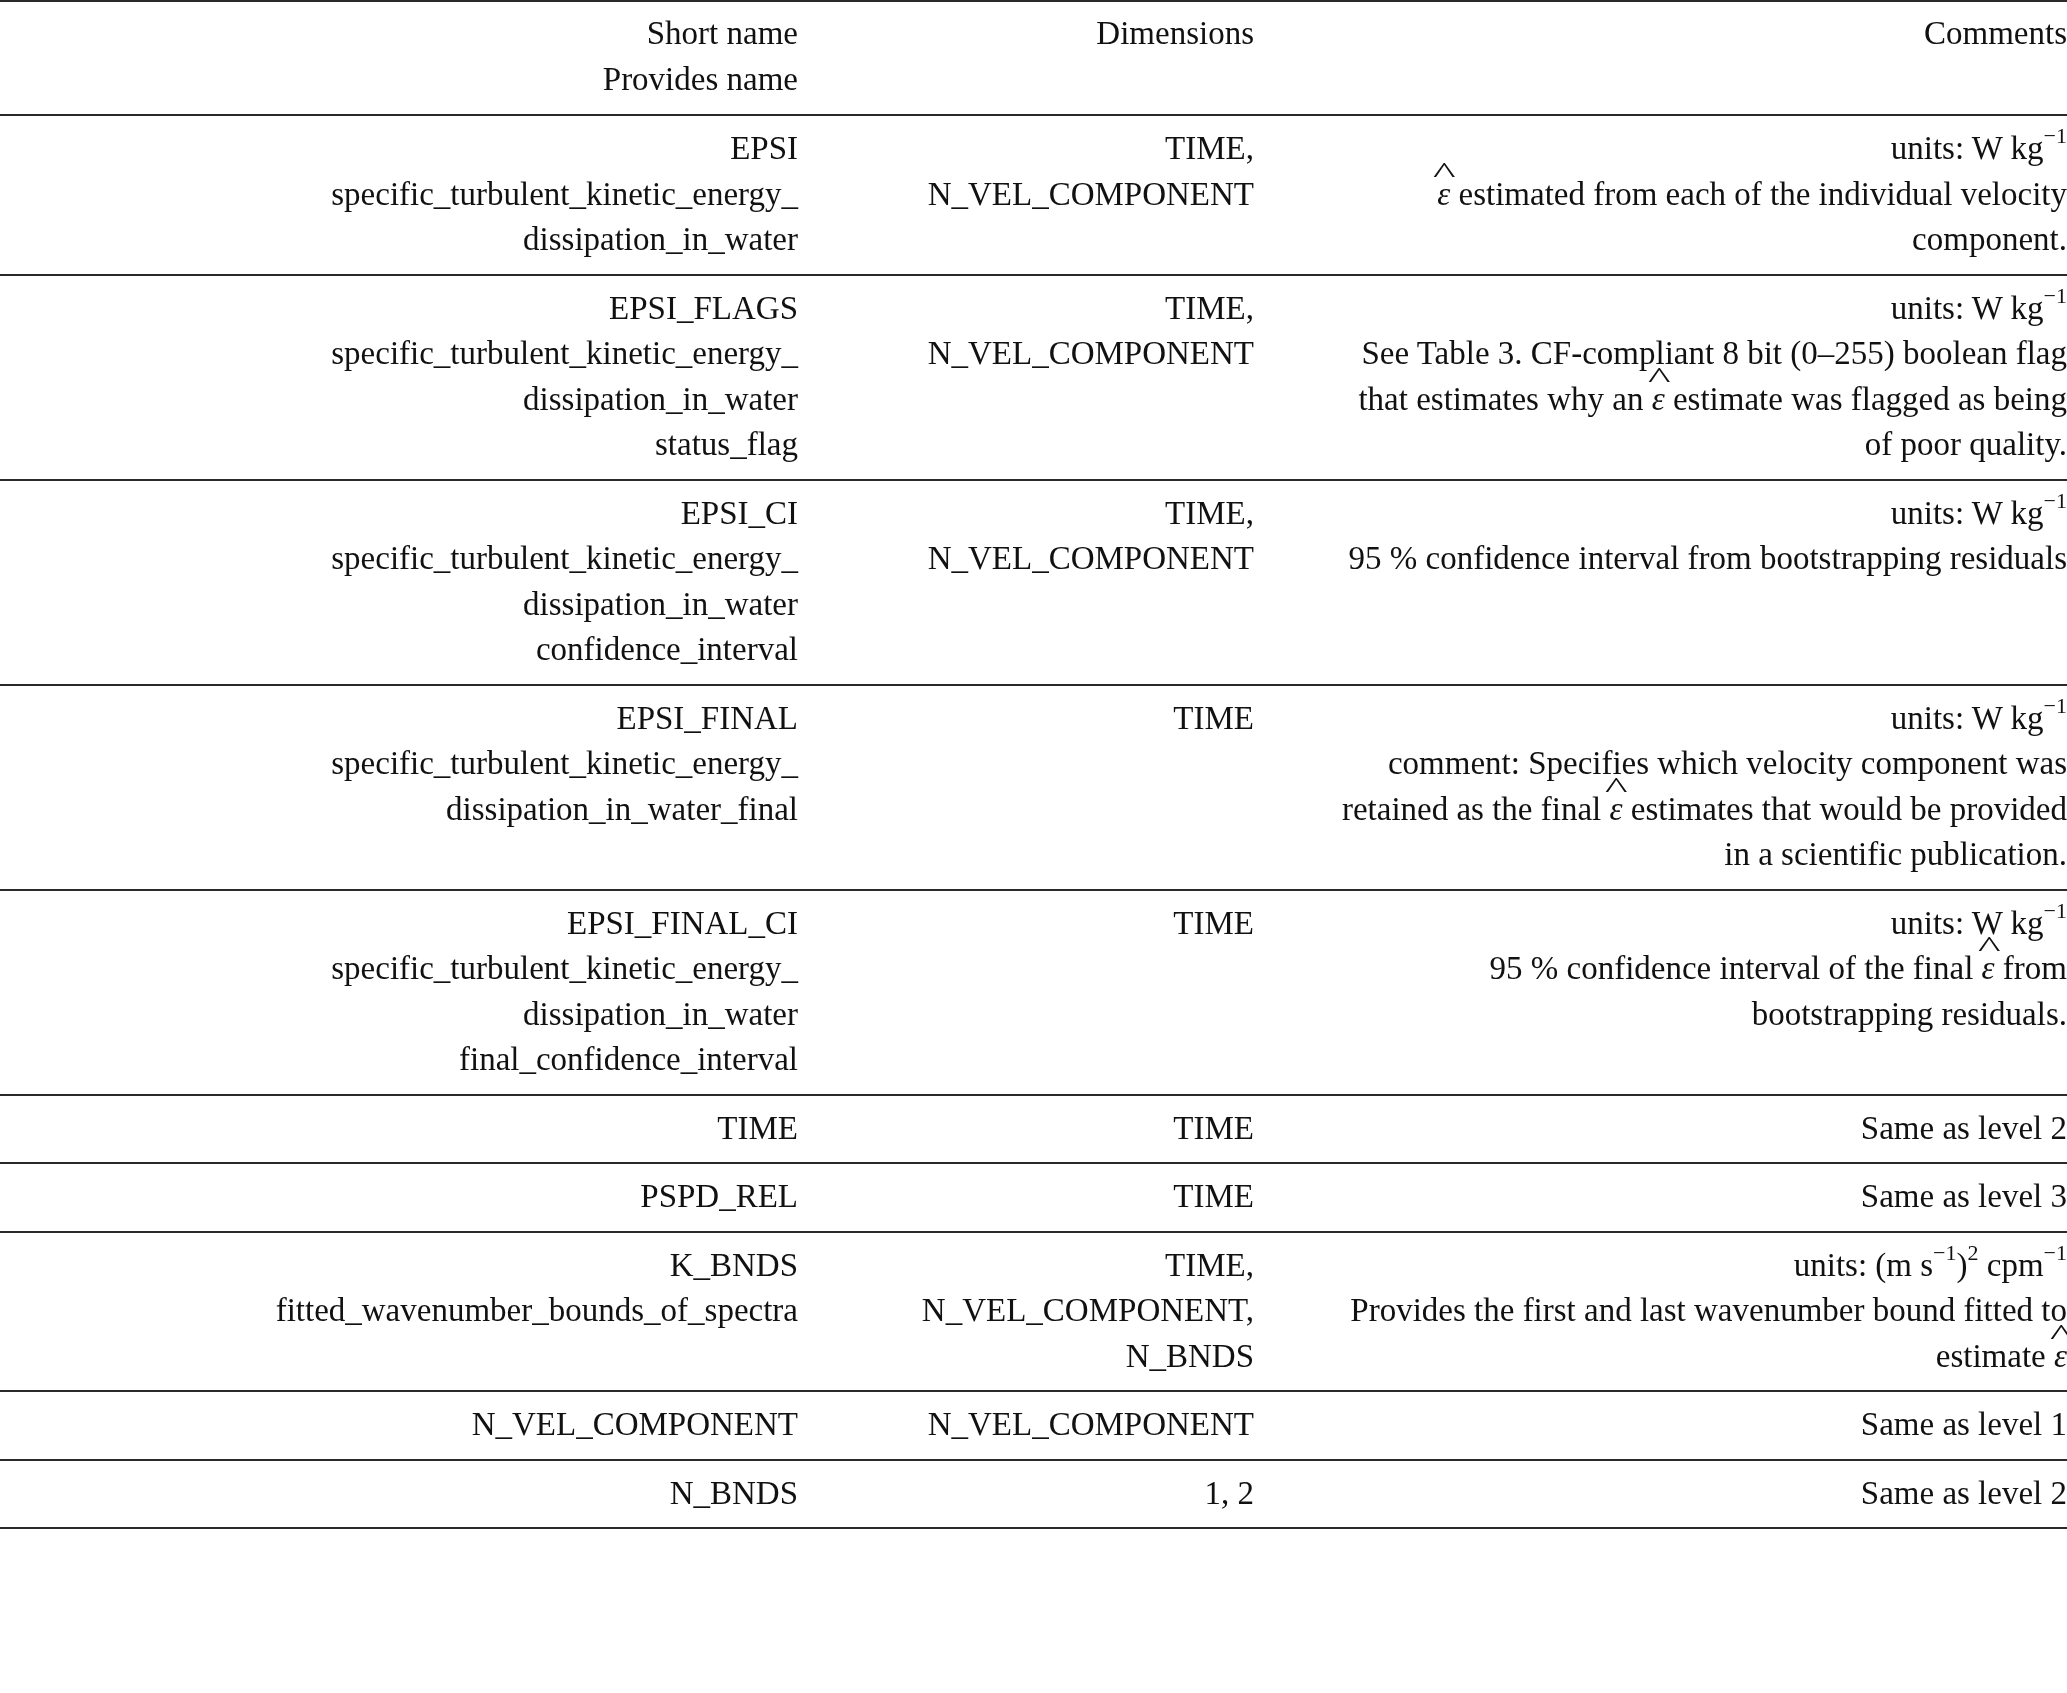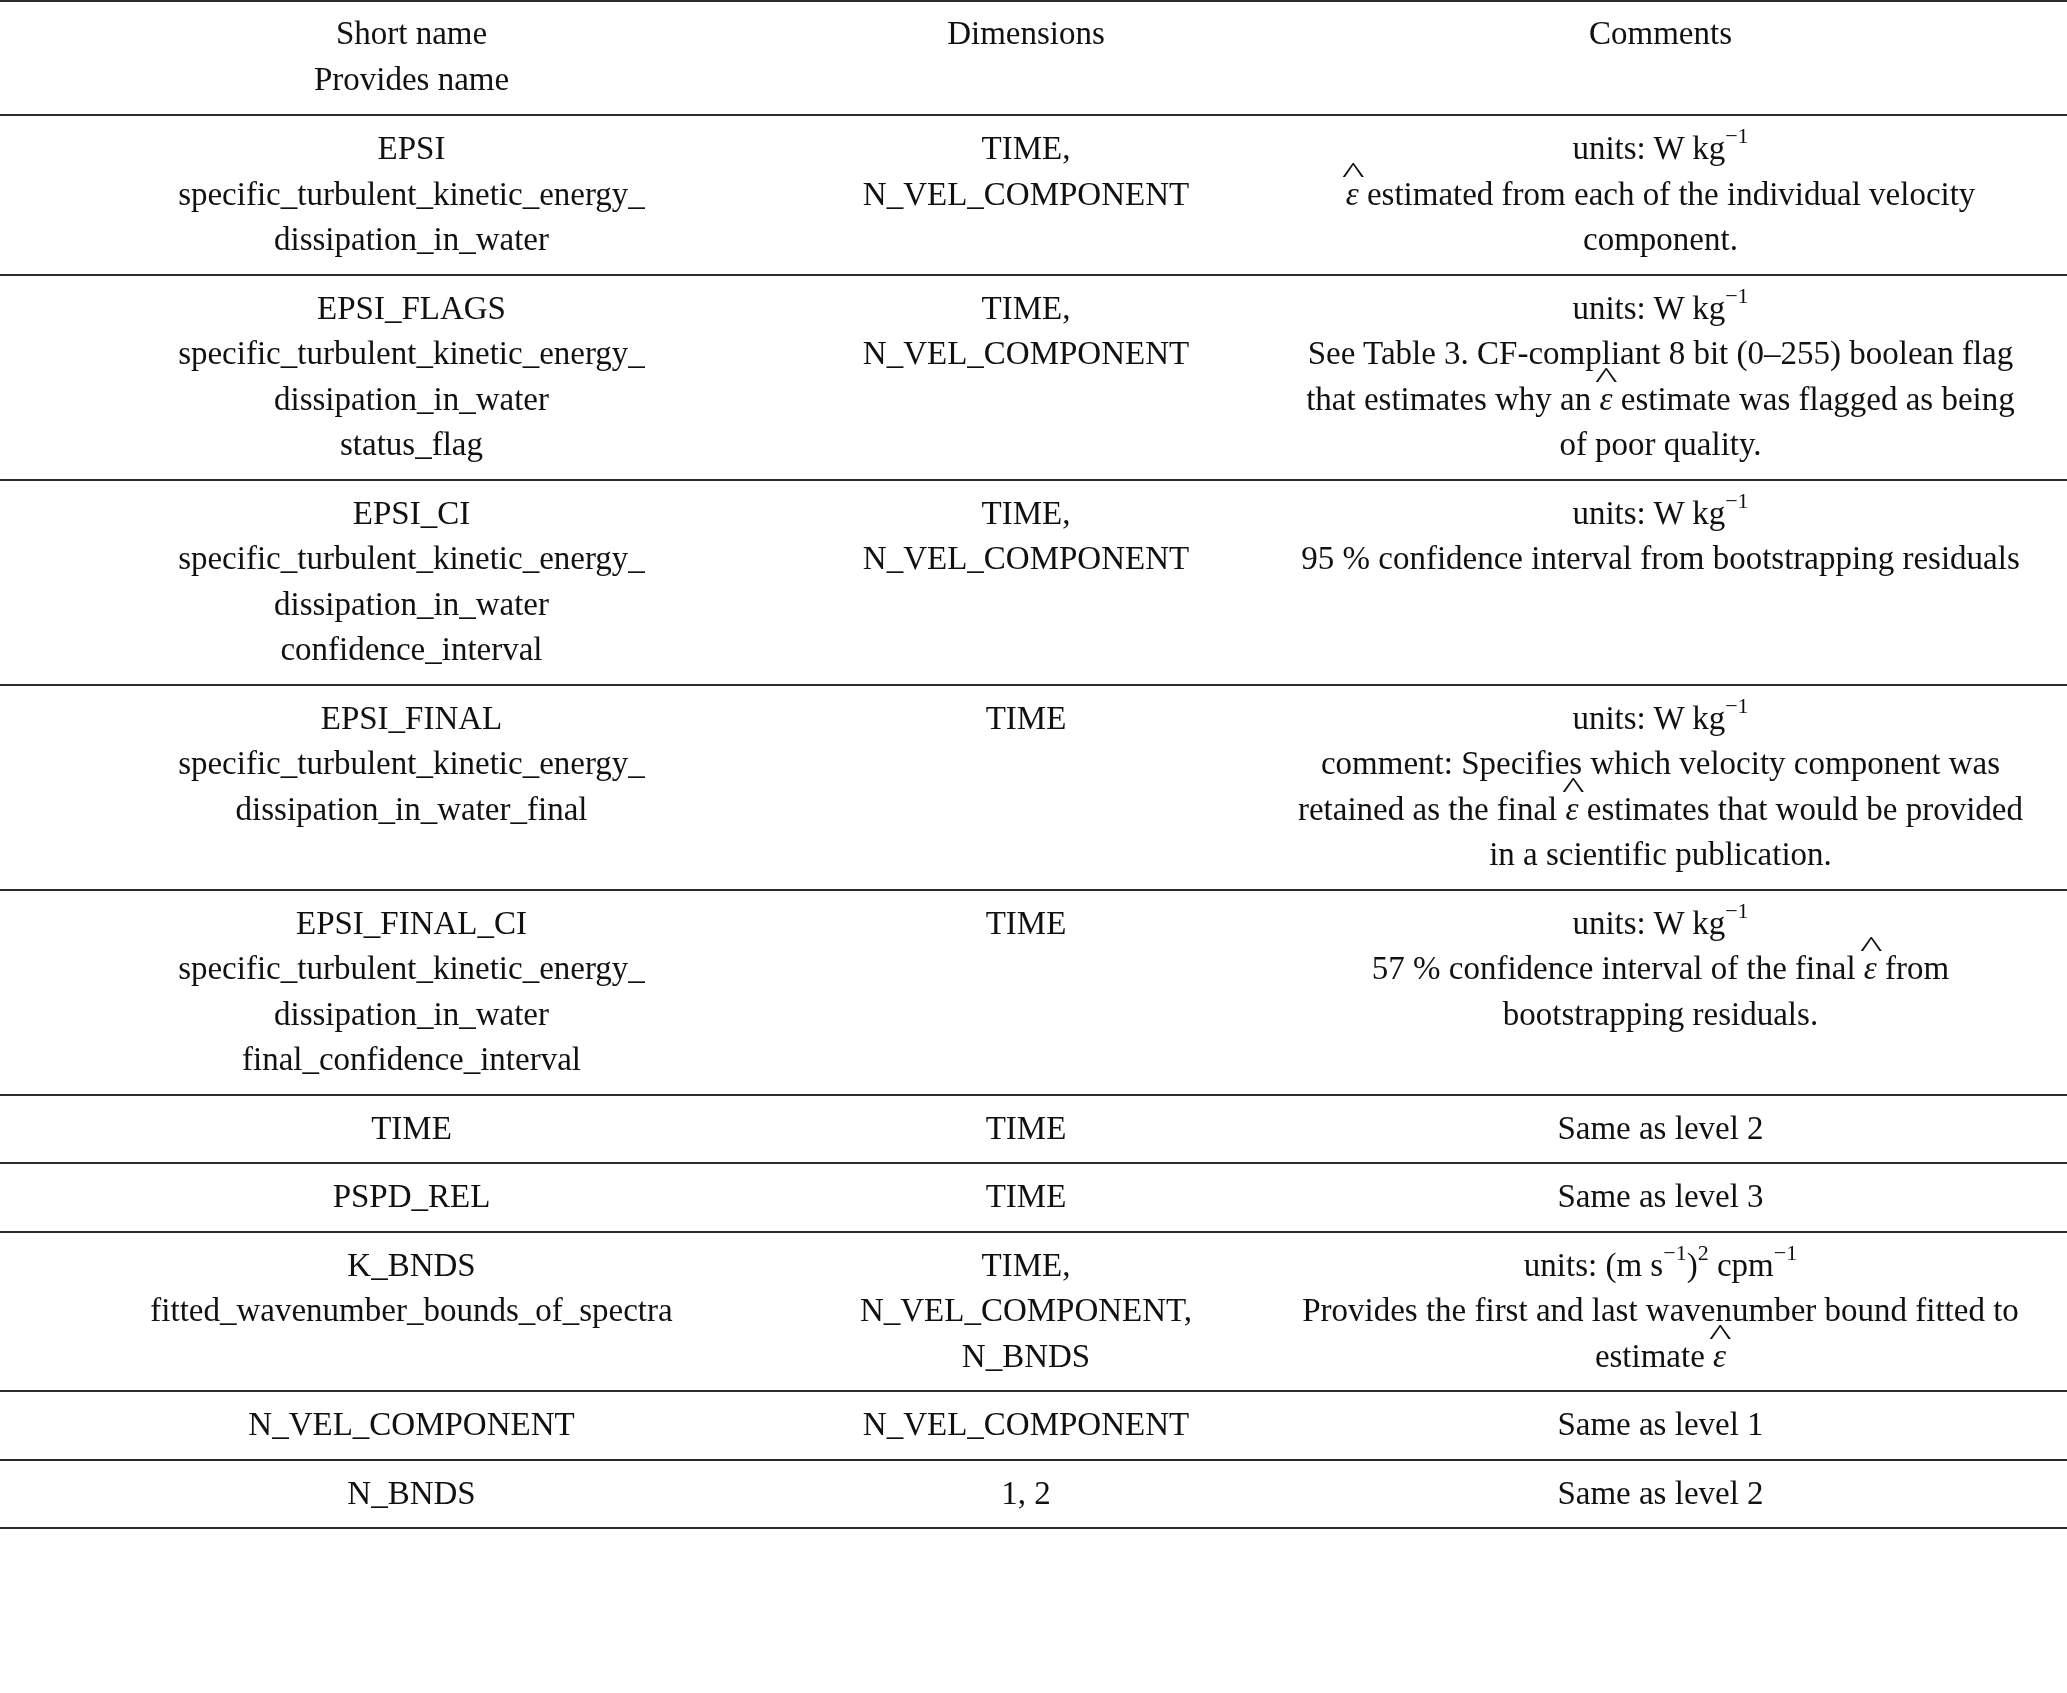--- a/index.html
+++ b/index.html
@@ -24,21 +24,21 @@
       line-height: 45.5px;
     }
     table.vars tr {
       border-top: 2px solid #2a2a2a;
     }
     table.vars tr.last {
       border-bottom: 2px solid #2a2a2a;
     }
     table.vars td, table.vars th {
       vertical-align: top;
-      text-align: center;
+      text-align: right;
       font-weight: normal;
       padding: 10px 0 11px 0;
     }
     .c1 { width: 773px; padding-left: 25px !important; }
     .c2 { width: 456px; margin-left: 44px; }
     .c3 { width: 813px; }
     .line { display: block; white-space: nowrap; }
     tr.head th { padding-top: 9px; padding-bottom: 12px; }
     sup { font-size: 22px; line-height: 0; position: relative; top: -4px; }
     .eps {
@@ -148,21 +148,21 @@
           <span class="line">EPSI_FINAL_CI</span>
           <span class="line">specific_turbulent_kinetic_energy_</span>
           <span class="line">dissipation_in_water</span>
           <span class="line">final_confidence_interval</span>
         </td>
         <td class="c2">
           <span class="line">TIME</span>
         </td>
         <td class="c3">
           <span class="line"><span>units: W kg</span><sup>−1</sup></span>
-          <span class="line"><span>57 % confidence interval of the final </span><span class="eps">ε</span><span> from</span></span>
+          <span class="line"><span>95 % confidence interval of the final </span><span class="eps">ε</span><span> from</span></span>
           <span class="line"><span>bootstrapping residuals.</span></span>
         </td>
       </tr>
       <tr>
         <td class="c1">
           <span class="line">TIME</span>
         </td>
         <td class="c2">
           <span class="line">TIME</span>
         </td>

